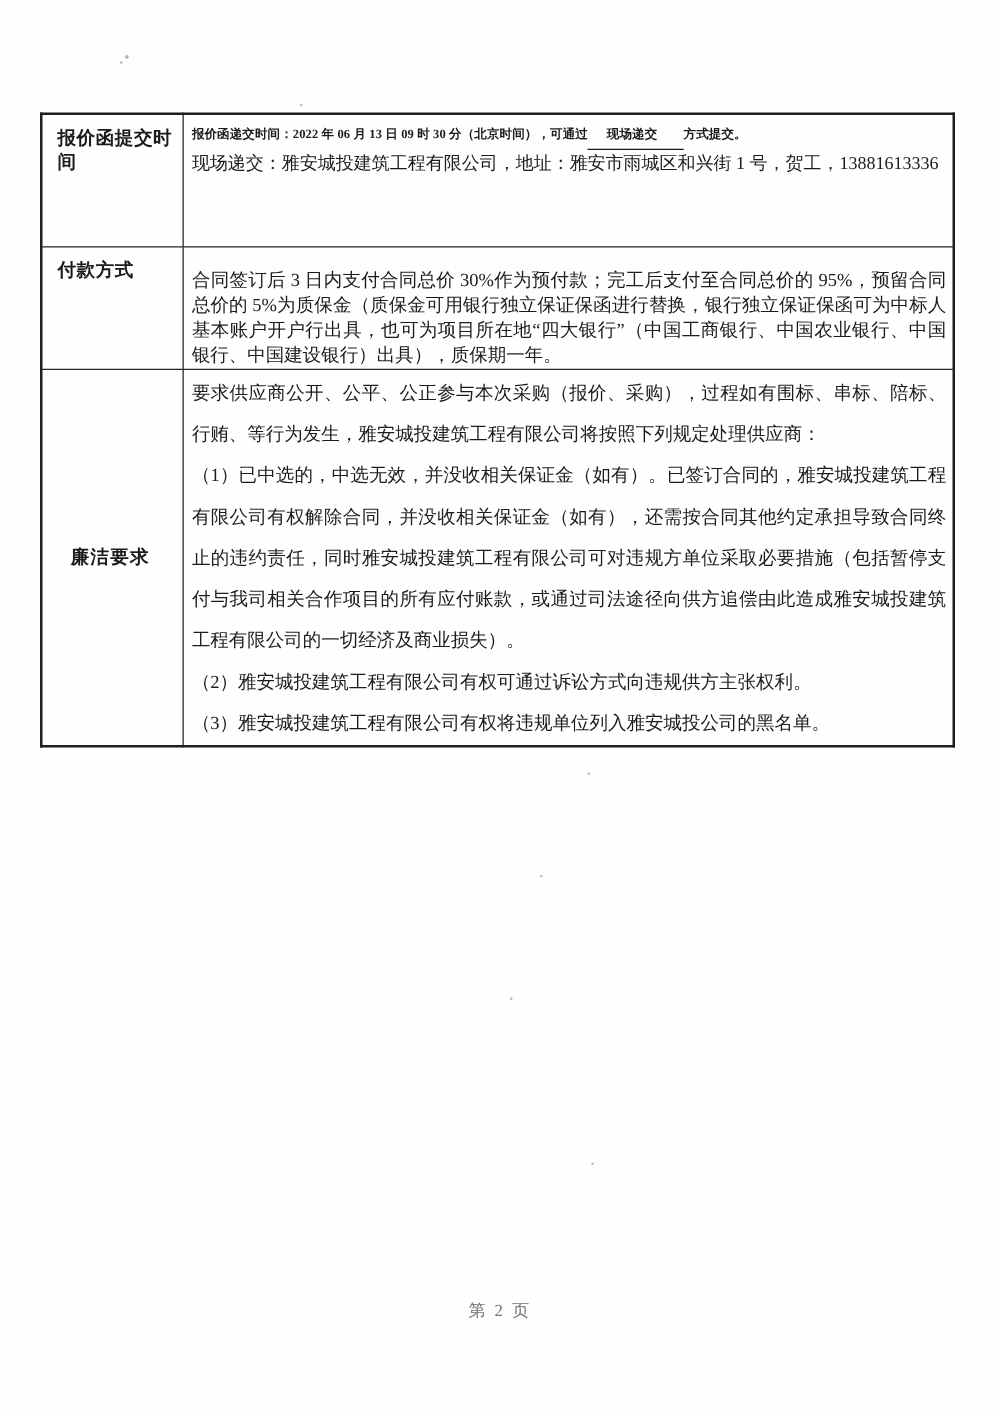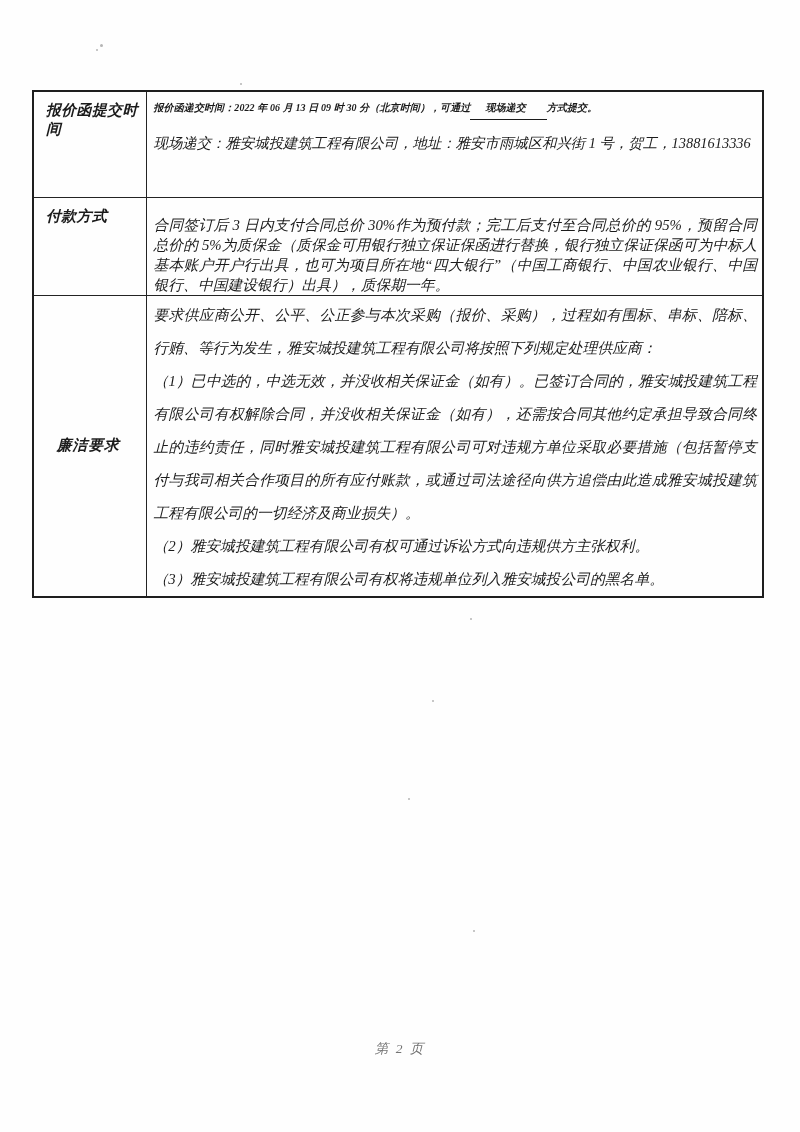--- a/index.html
+++ b/index.html
@@ -8,21 +8,20 @@
     width: 800px; height: 1132px;
     background: #ffffff;
     font-family: "Liberation Serif", "DejaVu Serif", serif;
     color: #1b1b1b;
     position: relative;
     overflow: hidden;
   }
   .page {
     position: absolute; inset: 0;
     background: #fefefe;
-    font-style: italic;
   }
   table.doc {
     position: absolute;
     left: 32px; top: 90px;
     width: 730px;
     border-collapse: collapse;
     table-layout: fixed;
     border: 2.2px solid #1e1e1e;
   }
   table.doc td {
@@ -54,21 +53,21 @@
     letter-spacing: 0.1px;
   }
   .uline {
     display: inline-block;
     border-bottom: 1.5px solid #1b1b1b;
     padding: 0 21px 1px 15px;
   }
   .r1-line2 {
     font-size: 14.4px;
     line-height: 22px;
-    margin-top: 12px;
+    margin-top: 0;
   }
   .content-r2 {
     line-height: 20px;
     text-align: justify;
     padding-top: 17px;
   }
   .content-r3 { padding-top: 3px; }
   .content-r3 p {
     margin: 0;
     line-height: 33px;

